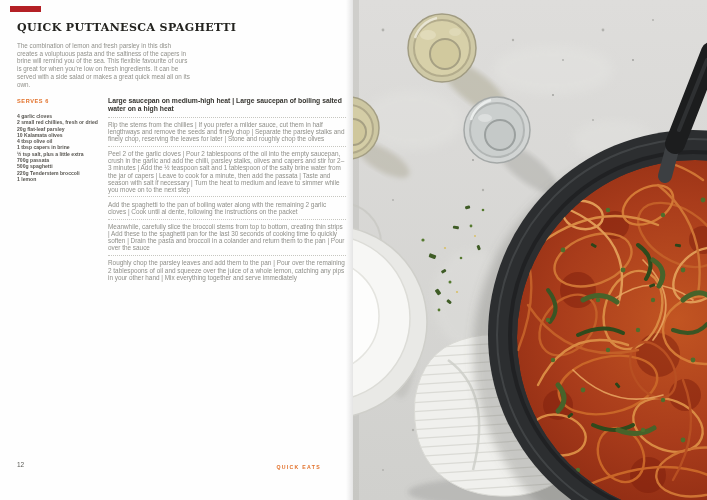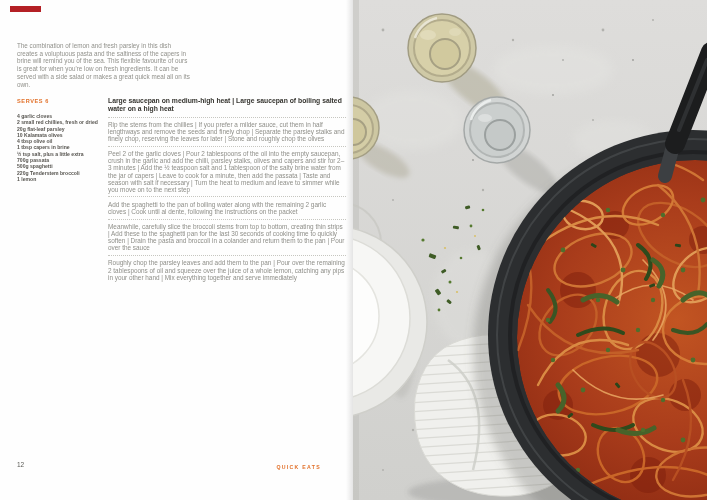--- a/index.html
+++ b/index.html
@@ -44,20 +44,21 @@
   .right-page { position:relative; width:354px; height:500px; overflow:hidden; }
   .right-page svg { display:block; width:354px; height:500px; }
 </style>
 </head>
 <body>
 
 <div class="book">
 
   <div class="left-page">
     <div class="spine-mark"></div>
+    <h1 class="title">QUICK PUTTANESCA SPAGHETTI</h1>
     <p class="intro">The combination of lemon and fresh parsley in this dish creates a voluptuous pasta and the saltiness of the capers in brine will remind you of the sea. This flexible favourite of ours is great for when you're low on fresh ingredients. It can be served with a side salad or makes a great quick meal all on its own.</p>
     <div class="serves">SERVES 6</div>
 
     <div class="ingredients">
       <div class="ing">4 garlic cloves</div>
       <div class="ing">2 small red chillies, fresh or dried</div>
       <div class="ing">20g flat-leaf parsley</div>
       <div class="ing">10 Kalamata olives</div>
       <div class="ing">4 tbsp olive oil</div>
       <div class="ing">1 tbsp capers in brine</div>

